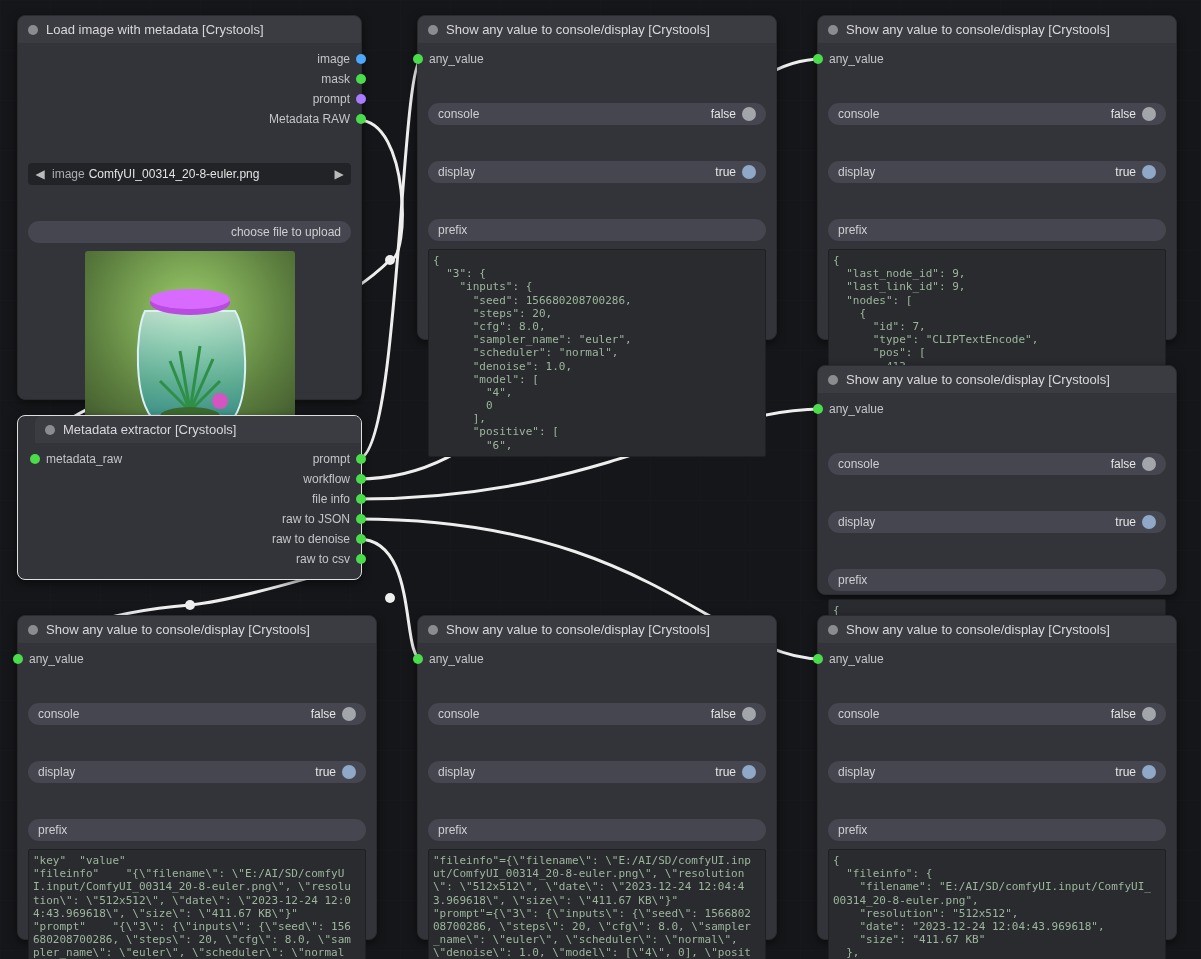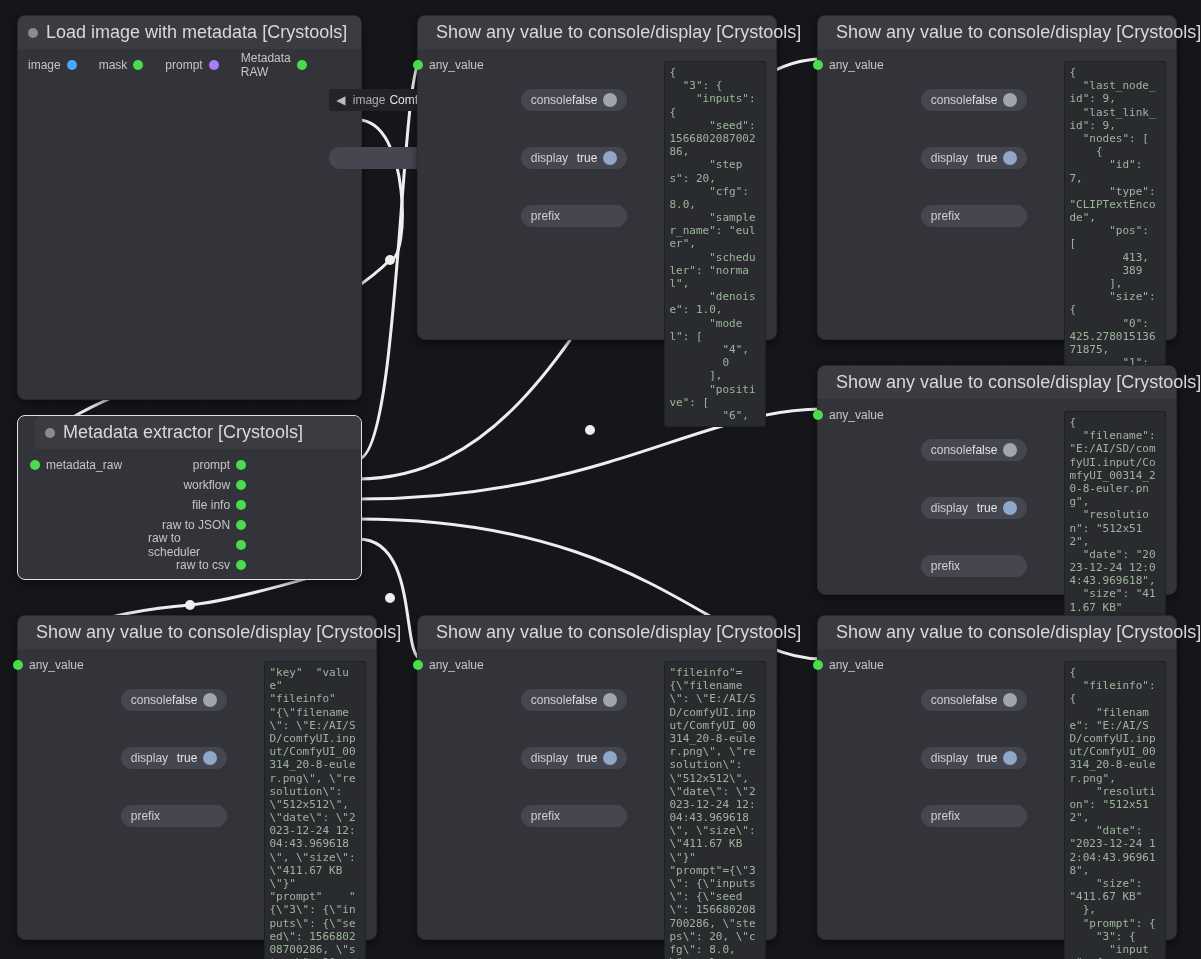--- a/index.html
+++ b/index.html
@@ -48,22 +48,22 @@
     padding: 6px 10px;
     background: #3b3c41;
     border-top-left-radius: 7px;
     border-top-right-radius: 7px;
   }
   .node-header .dot {
     width: 10px; height: 10px; border-radius: 50%;
     background: #8b8c8f;
     margin-right: 8px;
   }
-  .node-header .title { color: #d8d8dc; font-size: 18px; white-space: nowrap; }
-  .node-body { padding: 6px 0 8px; flex: 1; display:flex; position:relative;gap:17px; }
+  .node-header .title { color: #d8d8dc; font-size: 13px; white-space: nowrap; }
+  .node-body { padding: 6px 0 8px; flex: 1; display:flex; flex-direction:column; position:relative; }
 
   .port-row {
     display: flex;
     align-items: center;
     height: 20px;
     padding: 0 10px;
     font-size: 12px;
     color: #c4c5c8;
   }
   .port-row.out { justify-content: flex-end; }
@@ -259,21 +259,21 @@
           </div>
         <div class="port-row out">
             <span>file info</span>
             <div class="port green"></div>
           </div>
         <div class="port-row out">
             <span>raw to JSON</span>
             <div class="port green"></div>
           </div>
         <div class="port-row out">
-            <span>raw to scheduler</span>
+            <span>raw to denoise</span>
             <div class="port green"></div>
           </div>
         <div class="port-row out">
             <span>raw to csv</span>
             <div class="port green"></div>
           </div>
       </div>
     </div>
   </div>
 </div>

